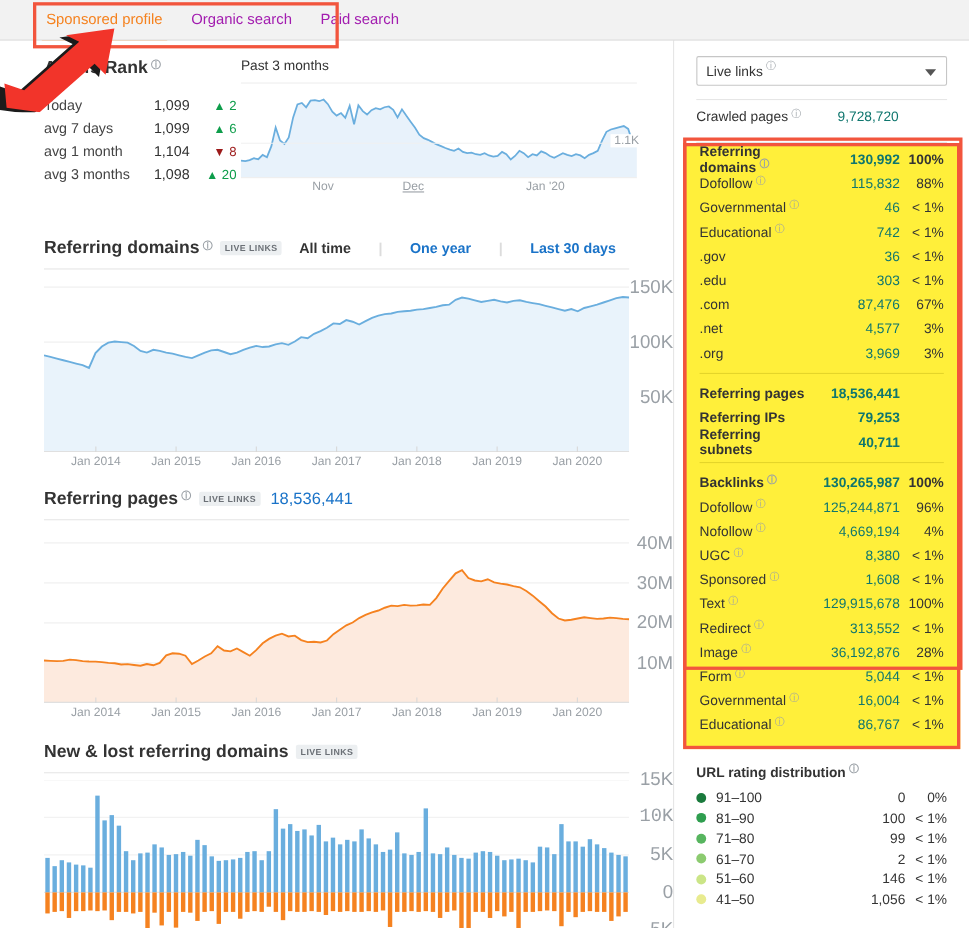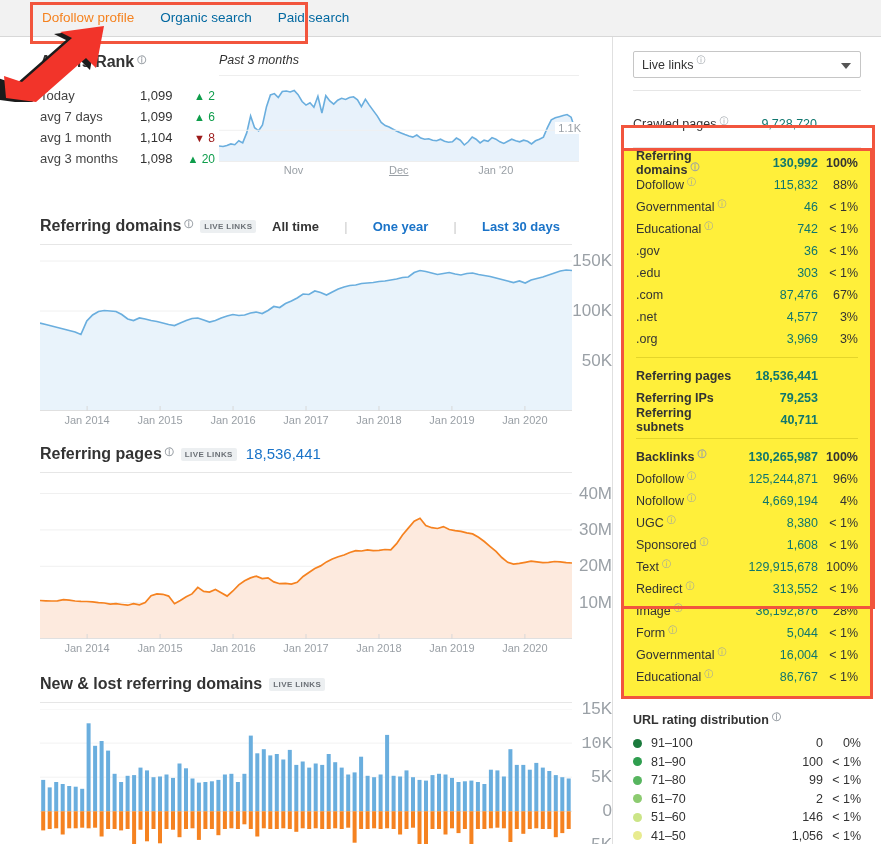--- a/index.html
+++ b/index.html
@@ -10,21 +10,21 @@
     font-size:13px;color:#333;
     position:relative;
   }
   
   .topbar{
     position:absolute;left:0;top:0;width:881px;height:37px;
     background:#f2f2f2;border-bottom:1px solid #d8d8d8;
     box-sizing:border-box;
   }
   .tabs{position:absolute;left:40px;top:0;height:36px;display:flex;align-items:center;gap:22px;}
-  .tab{font-size:13.5px;color:#0369a1;line-height:36px;cursor:pointer;position:relative;padding:0 2px;}
+  .tab{font-size:13.5px;color:#a21caf;line-height:36px;cursor:pointer;position:relative;padding:0 2px;}
   .tab.active{color:#f5821f;}
   .tab.active:after{
     content:"";position:absolute;left:-2px;right:-2px;bottom:-4px;height:3px;background:#f5821f;
   }
   
   .left-pane{position:absolute;left:0;top:37px;width:612px;height:807px;background:#fff;overflow:hidden;}
   .divider{position:absolute;left:612px;top:37px;width:1px;height:807px;background:#e0e0e0;}
   .right-pane{position:absolute;left:613px;top:37px;width:268px;height:807px;background:#fff;overflow:hidden;}
 
   .sec{padding:0 40px;}
@@ -50,21 +50,21 @@
   .rank-row{display:flex;align-items:center;height:21px;font-size:13px;}
   .rank-label{width:88px;color:#444;}
   .rank-val{width:50px;text-align:right;color:#333;}
   .rank-delta{width:36px;text-align:right;font-size:12px;padding-left:8px;}
   .up{color:#0e9d4b;}
   .down{color:#9c1a1a;}
   .arrow{font-size:11px;}
 
   
   .spark-card{position:absolute;left:219px;top:16px;width:360px;}
-  .spark-title{font-size:12.5px;color:#333;margin-bottom:8px;font-style:italic;}
+  .spark-title{font-size:12.5px;color:#333;margin-bottom:8px;}
   .spark-box{position:relative;width:360px;height:85px;border-top:1px solid #eee;border-bottom:1px solid #eee;}
   .spark-label{position:absolute;right:-2px;top:46px;font-size:11px;color:#9aa0a6;background:#fff;padding-left:3px;}
   .spark-x{position:relative;width:360px;height:18px;}
   .spark-x span{position:absolute;font-size:11px;color:#9aa0a6;top:2px;}
   .chart-area{position:relative;width:532px;height:160px;}
   .yl{position:absolute;right:-40px;font-size:17px;color:#9aa0a6;transform:translateY(-50%);}
   .xl{position:absolute;font-size:11px;color:#9aa0a6;top:163px;transform:translateX(-50%);white-space:nowrap;}
   .filters{margin-left:auto;display:flex;align-items:baseline;font-size:13px;gap:13px;}
   .filters a{color:#1a73c8;text-decoration:none;padding:0 12px;cursor:pointer;}
   .filters a.active{color:#333;font-weight:bold;}
@@ -104,21 +104,21 @@
 
   
   .hl-box{position:absolute;border:3px solid #f2553d;pointer-events:none;}
   .arrow-ann{position:absolute;left:0px;top:24px;width:110px;height:78px;pointer-events:none;}
 </style>
 </head>
 <body>
 
 <div class="topbar">
   <div class="tabs">
-    <div class="tab active">Dofollow profile</div>
+    <div class="tab active">Sponsored profile</div>
     <div class="tab">Organic search</div>
     <div class="tab">Paid search</div>
   </div>
 </div>
 
 <div class="left-pane">
 
   <div class="rank-wrap sec">
     <h2 class="sec-title">
       <span>Ahrefs Rank</span>
@@ -153,21 +153,21 @@
     <div class="spark-box">
       <svg id="spark-svg" width="360" height="85" viewBox="0 0 360 85" preserveAspectRatio="none">
           <path d="M0.0 70.0 L4.0 70.5 L7.9 69.5 L11.9 67.9 L15.8 68.7 L19.8 64.8 L23.7 66.9 L27.7 56.9 L31.6 39.9 L35.6 51.7 L39.6 54.8 L43.5 49.0 L47.5 30.7 L51.4 18.9 L55.4 17.6 L59.3 21.5 L63.3 15.5 L67.3 15.0 L71.2 16.0 L75.2 14.5 L79.1 18.7 L83.1 25.5 L87.0 29.1 L91.0 26.8 L94.9 31.2 L98.9 20.2 L102.9 37.0 L106.8 19.7 L110.8 25.0 L114.7 28.1 L118.7 24.2 L122.6 22.3 L126.6 23.4 L130.5 21.5 L134.5 20.8 L138.5 23.9 L142.4 30.7 L146.4 23.4 L150.3 29.1 L154.3 34.6 L158.2 39.9 L162.2 46.4 L166.2 49.6 L170.1 51.1 L174.1 53.2 L178.0 55.3 L182.0 56.9 L185.9 58.5 L189.9 60.0 L193.8 61.1 L197.8 59.0 L201.8 62.1 L205.7 63.2 L209.7 62.7 L213.6 64.2 L217.6 64.8 L221.5 63.2 L225.5 65.3 L229.5 66.3 L233.4 65.8 L237.4 62.1 L241.3 64.2 L245.3 69.0 L249.2 65.8 L253.2 61.1 L257.1 63.2 L261.1 66.9 L265.1 64.2 L269.0 65.3 L273.0 61.6 L276.9 63.2 L280.9 65.8 L284.8 67.4 L288.8 65.3 L292.7 63.2 L296.7 64.8 L300.7 65.8 L304.6 64.2 L308.6 65.3 L312.5 67.9 L316.5 64.8 L320.4 63.2 L324.4 61.1 L328.4 51.7 L332.3 43.8 L336.3 41.7 L340.2 40.7 L344.2 39.6 L348.1 38.6 L352.1 41.2 L356.0 53.2 L360.0 49.6 L360 85 L0 85 Z" fill="#e8f2fb"></path>
           <path d="M0.0 70.0 L4.0 70.5 L7.9 69.5 L11.9 67.9 L15.8 68.7 L19.8 64.8 L23.7 66.9 L27.7 56.9 L31.6 39.9 L35.6 51.7 L39.6 54.8 L43.5 49.0 L47.5 30.7 L51.4 18.9 L55.4 17.6 L59.3 21.5 L63.3 15.5 L67.3 15.0 L71.2 16.0 L75.2 14.5 L79.1 18.7 L83.1 25.5 L87.0 29.1 L91.0 26.8 L94.9 31.2 L98.9 20.2 L102.9 37.0 L106.8 19.7 L110.8 25.0 L114.7 28.1 L118.7 24.2 L122.6 22.3 L126.6 23.4 L130.5 21.5 L134.5 20.8 L138.5 23.9 L142.4 30.7 L146.4 23.4 L150.3 29.1 L154.3 34.6 L158.2 39.9 L162.2 46.4 L166.2 49.6 L170.1 51.1 L174.1 53.2 L178.0 55.3 L182.0 56.9 L185.9 58.5 L189.9 60.0 L193.8 61.1 L197.8 59.0 L201.8 62.1 L205.7 63.2 L209.7 62.7 L213.6 64.2 L217.6 64.8 L221.5 63.2 L225.5 65.3 L229.5 66.3 L233.4 65.8 L237.4 62.1 L241.3 64.2 L245.3 69.0 L249.2 65.8 L253.2 61.1 L257.1 63.2 L261.1 66.9 L265.1 64.2 L269.0 65.3 L273.0 61.6 L276.9 63.2 L280.9 65.8 L284.8 67.4 L288.8 65.3 L292.7 63.2 L296.7 64.8 L300.7 65.8 L304.6 64.2 L308.6 65.3 L312.5 67.9 L316.5 64.8 L320.4 63.2 L324.4 61.1 L328.4 51.7 L332.3 43.8 L336.3 41.7 L340.2 40.7 L344.2 39.6 L348.1 38.6 L352.1 41.2 L356.0 53.2 L360.0 49.6 " fill="none" stroke="#6aaede" stroke-width="1.6"></path>
           <line x1="0" y1="54.285714285714285" x2="360" y2="54.285714285714285" stroke="#f0f0f0" stroke-width="1"></line>
         </svg>
       <span class="spark-label">1.1K</span>
     </div>
     <div class="spark-x" id="spark-x">
         <span style="left: 64.8px;">Nov</span>
-        <span style="left: 170px; text-decoration: underline;">Dec</span>
+        <span style="left: 147px; text-decoration: underline;">Dec</span>
         <span style="left: 259.2px;">Jan '20</span>
       </div>
   </div>
 
   <div class="sec" style="position:absolute;top:180px;left:0;width:612px;box-sizing:border-box;">
     <h2 class="sec-title">
       <span>Referring domains</span>
       <i class="info-i">ⓘ</i>
       <span class="live-badge">LIVE LINKS</span>
       <span class="filters">
@@ -421,21 +421,21 @@
 <div class="right-pane">
 
   <div class="select-box">
     <span>Live links</span>
     <i class="info-i">ⓘ</i>
     <span class="caret"></span>
   </div>
 
   <div class="rline"></div>
 
-  <div class="kv" style="margin-top:22px;">
+  <div class="kv" style="margin-top:4px;">
     <span class="k"><span>Crawled pages</span><i class="info-i">ⓘ</i></span>
     <span class="v">9,728,720</span>
     <span class="p"></span>
   </div>
 
   <div class="rline"></div>
 
   <div class="yellow-wrap">
     <div id="domains-block">
         <div class="kv bold">

